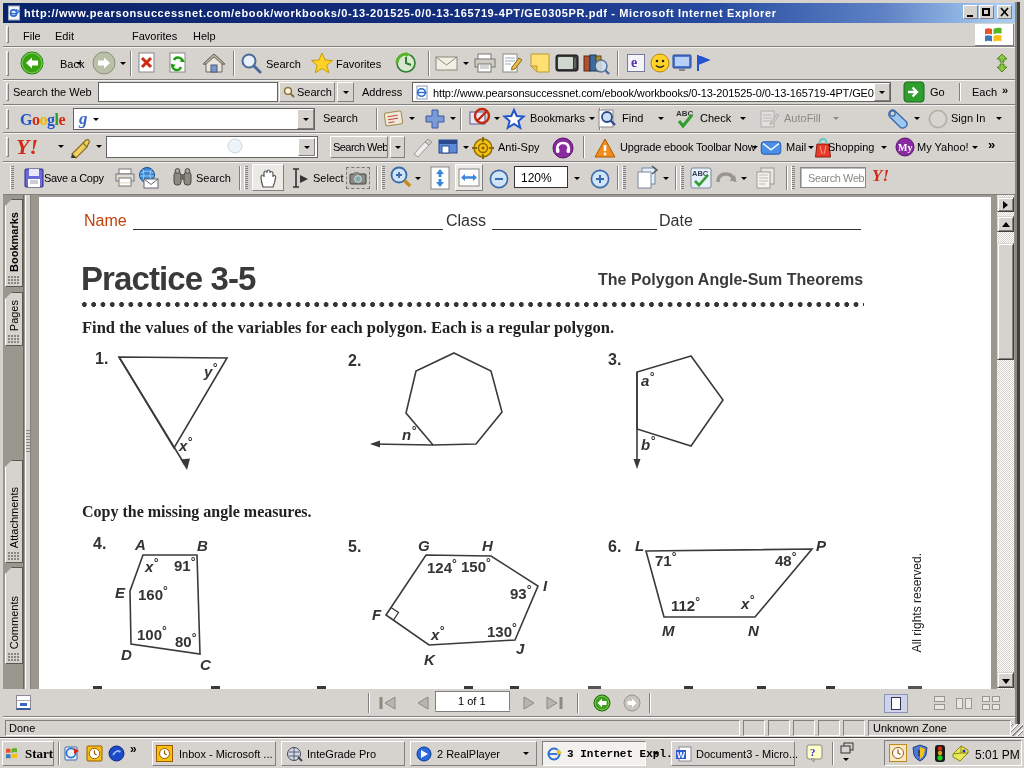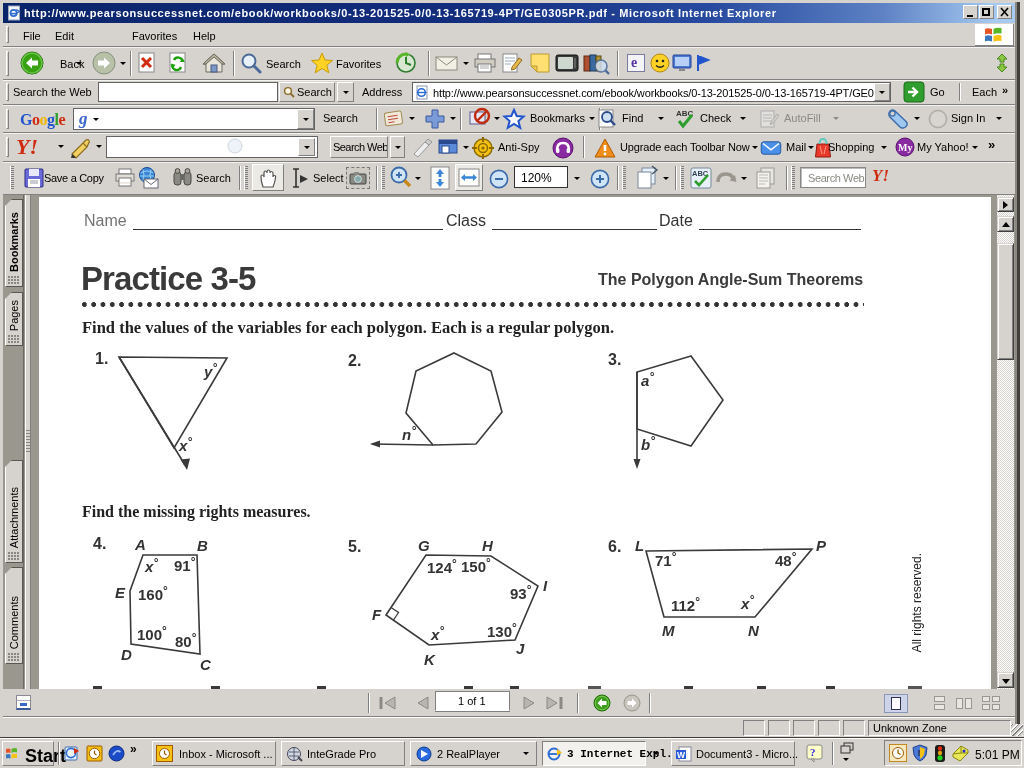--- a/index.html
+++ b/index.html
@@ -338,21 +338,21 @@
   <path d="M6 14 Q6 7 12 7 Q18 7 18 14" stroke="#fff" stroke-width="2.6" fill="none"></path>
   <rect x="5" y="12" width="3.4" height="5" rx="1.5" fill="#fff"></rect>
   <rect x="15.6" y="12" width="3.4" height="5" rx="1.5" fill="#fff"></rect>
 </svg>
 <div class="abs sep" style="left:583px;top:136px;height:22px;"></div>
 <svg class="abs" width="24" height="22" viewBox="0 0 24 22" style="left:593px;top:137px;">
   <path d="M12 2 L22 20 L2 20 Z" fill="#f08c1a" stroke="#b05a00"></path>
   <path d="M12 8 v6" stroke="#fff" stroke-width="2.6"></path>
   <circle cx="12" cy="17" r="1.4" fill="#fff"></circle>
 </svg>
-<div class="abs t11" style="left:620px;top:141px;letter-spacing:-0.15px;">Upgrade each Toolbar Now</div>
+<div class="abs t11" style="left:620px;top:141px;letter-spacing:-0.15px;">Upgrade ebook Toolbar Now</div>
 <div class="abs caret" style="left:752px;top:146px;"></div>
 <svg class="abs" width="22" height="16" viewBox="0 0 24 18" style="left:760px;top:140px;">
   <rect x="1" y="2" width="22" height="14" rx="3" fill="#4a90e8" stroke="#1a50a0"></rect>
   <path d="M3 4 L12 11 L21 4" stroke="#fff" stroke-width="1.6" fill="none"></path>
 </svg>
 <div class="abs t11" style="left:786px;top:141px;">Mail</div>
 <div class="abs caret" style="left:808px;top:146px;"></div>
 
 <svg class="abs" width="20" height="24" viewBox="0 0 20 24" style="left:813px;top:136px;">
   <path d="M4 8 L16 8 L17.5 21 L2.5 21 Z" fill="#e83a2a" stroke="#901a10"></path>
@@ -522,32 +522,32 @@
 <div class="abs" style="left:39px;top:197px;width:952px;height:492px;background:#fff;overflow:hidden;" id="page">
   <style>
     #page .sans { font-family:"Liberation Sans",sans-serif; }
     #page .serif { font-family:"Liberation Serif",serif; }
     .pnum { position:absolute; font-size:16px; font-weight:bold; color:#333; }
     .vlab { position:absolute; font-size:15px; font-weight:bold; font-style:italic; color:#333; }
     .alab { position:absolute; font-size:15px; font-weight:bold; color:#333; white-space:nowrap; }
     .alab sup, .vlab sup { font-size:12px; line-height:0; position:relative; top:1px; }
   </style>
 
-  <div class="abs sans" style="left:45px;top:15px;font-size:16px;color:#737373;">Name</div>
+  <div class="abs sans" style="left:45px;top:15px;font-size:16px;color:#c2410c;">Name</div>
   <div class="abs" style="left:94px;top:32px;width:310px;height:1px;background:#333;"></div>
   <div class="abs sans" style="left:407px;top:15px;font-size:16px;color:#333;">Class</div>
   <div class="abs" style="left:453px;top:32px;width:165px;height:1px;background:#333;"></div>
   <div class="abs sans" style="left:620px;top:15px;font-size:16px;color:#333;">Date</div>
   <div class="abs" style="left:660px;top:32px;width:162px;height:1px;background:#333;"></div>
 
   <div class="abs sans" style="left:42px;top:63px;font-size:33px;font-weight:bold;color:#3a3a3a;letter-spacing:-0.9px;">Practice 3-5</div>
   <div class="abs sans" style="left:559px;top:74px;font-size:16px;font-weight:bold;color:#3a3a3a;">The Polygon Angle-Sum Theorems</div>
   <div class="abs" style="left:43px;top:105px;width:782px;height:5px;background-image:radial-gradient(circle at 2.5px 2.5px,#333 2.25px,transparent 2.45px);background-size:9.3px 5px;background-repeat:repeat-x;"></div>
   <div class="abs serif" style="left:43px;top:121px;font-size:16.5px;font-weight:bold;color:#222;">Find the values of the variables for each polygon. Each is a regular polygon.</div>
-  <div class="abs serif" style="left:43px;top:306px;font-size:16px;font-weight:bold;color:#222;">Find the missing rights measures.</div>
+  <div class="abs serif" style="left:43px;top:306px;font-size:16px;font-weight:bold;color:#222;">Copy the missing angle measures.</div>
 
   <div class="pnum" style="left:56px;top:153px;">1.</div>
   <div class="pnum" style="left:309px;top:155px;">2.</div>
   <div class="pnum" style="left:569px;top:154px;">3.</div>
   <div class="pnum" style="left:54px;top:338px;">4.</div>
   <div class="pnum" style="left:309px;top:341px;">5.</div>
   <div class="pnum" style="left:569px;top:341px;">6.</div>
 
   <svg class="abs" style="left:0;top:0;" width="952" height="492" viewBox="0 0 952 492">
     <g fill="none" stroke="#3a3a3a" stroke-width="1.6">
@@ -689,41 +689,44 @@
 <div class="abs" style="left:982px;top:696px;width:19px;height:15px;">
   <div class="abs" style="left:0px;top:0px;width:8px;height:6px;border:1px solid #9a978f;background:#e8e6e0;"></div>
   <div class="abs" style="left:10px;top:0px;width:8px;height:6px;border:1px solid #9a978f;background:#e8e6e0;"></div>
   <div class="abs" style="left:0px;top:8px;width:8px;height:6px;border:1px solid #9a978f;background:#e8e6e0;"></div>
   <div class="abs" style="left:10px;top:8px;width:8px;height:6px;border:1px solid #9a978f;background:#e8e6e0;"></div>
 </div>
 
 <div class="abs" style="left:3px;top:716px;width:1012px;height:21px;background:#d6d3ce;" id="statusbar">
   <div class="abs" style="left:0;top:0;width:1012px;height:1px;background:#808080;"></div>
   <div class="abs" style="left:0;top:1px;width:1012px;height:1px;background:#fff;"></div>
+  <div class="abs sunken" style="left:2px;top:4px;width:735px;height:16px;">
+      <div class="abs t11" style="left:3px;top:1px;">Done</div>
+    </div>
   <div class="abs sunken" style="left:740px;top:4px;width:22px;height:16px;"></div>
   <div class="abs sunken" style="left:765px;top:4px;width:22px;height:16px;"></div>
   <div class="abs sunken" style="left:790px;top:4px;width:22px;height:16px;"></div>
   <div class="abs sunken" style="left:815px;top:4px;width:22px;height:16px;"></div>
   <div class="abs sunken" style="left:840px;top:4px;width:22px;height:16px;"></div>
   <div class="abs sunken" style="left:865px;top:4px;width:143px;height:16px;">
       <div class="abs t11" style="left:4px;top:1px;">Unknown Zone</div>
     </div>
   <div class="abs" style="left:1008px;top:8px;width:12px;height:12px;background:repeating-linear-gradient(135deg,#fff 0 1px,#808080 1px 2px,#d6d3ce 2px 4px);"></div>
 </div>
 
 <div class="abs" style="left:0;top:737px;width:1024px;height:1px;background:#42403c;"></div>
 <div class="abs" style="left:0;top:738px;width:1024px;height:30px;background:#d6d3ce;border-top:1px solid #fff;" id="taskbar"></div>
 <div class="abs raised" style="left:2px;top:741px;width:52px;height:25px;background:#d6d3ce;">
   <svg width="18" height="16" viewBox="0 0 18 16" style="position:absolute;left:2px;top:4px;">
     <path d="M1 3 Q3 1.8 5.5 3 L5.5 7 Q3 5.8 1 7 Z" fill="#e65525"></path>
     <path d="M6.5 3 Q9 1.5 12 2.4 L12 6.4 Q9 5.5 6.5 7 Z" fill="#58b527"></path>
     <path d="M1 8.5 Q3 7.3 5.5 8.5 L5.5 12.5 Q3 11.3 1 12.5 Z" fill="#3b77bc"></path>
     <path d="M6.5 8.5 Q9 7.2 12 8 L12 12 Q9 11.2 6.5 12.6 Z" fill="#f5c112"></path>
   </svg>
-  <div class="abs" style="left:22px;top:4px;font-size:18px;font-weight:bold;">Start</div>
+  <div class="abs" style="left:22px;top:4px;font-size:13px;font-weight:bold;font-family:Liberation Serif, serif;">Start</div>
 </div>
 <div class="abs sep" style="left:58px;top:742px;height:23px;"></div>
 <svg class="abs" width="17" height="17" viewBox="0 0 17 17" style="left:64px;top:745px;">
   <rect x="1" y="2" width="12" height="13" rx="1" fill="#e8f0fa" stroke="#3a6aaa"></rect>
   <circle cx="7" cy="8" r="4.6" fill="none" stroke="#2b6bd4" stroke-width="1.6"></circle>
   <path d="M10 3 l5 3 l-5 3" fill="#d02a10" stroke="none"></path>
 </svg>
 <svg class="abs" width="17" height="17" viewBox="0 0 17 17" style="left:86px;top:745px;">
   <rect x="1" y="1" width="15" height="15" rx="1" fill="#f5c112" stroke="#a05a00"></rect>
   <circle cx="8.5" cy="8.5" r="5.2" fill="#fff" stroke="#a05a00"></circle>

